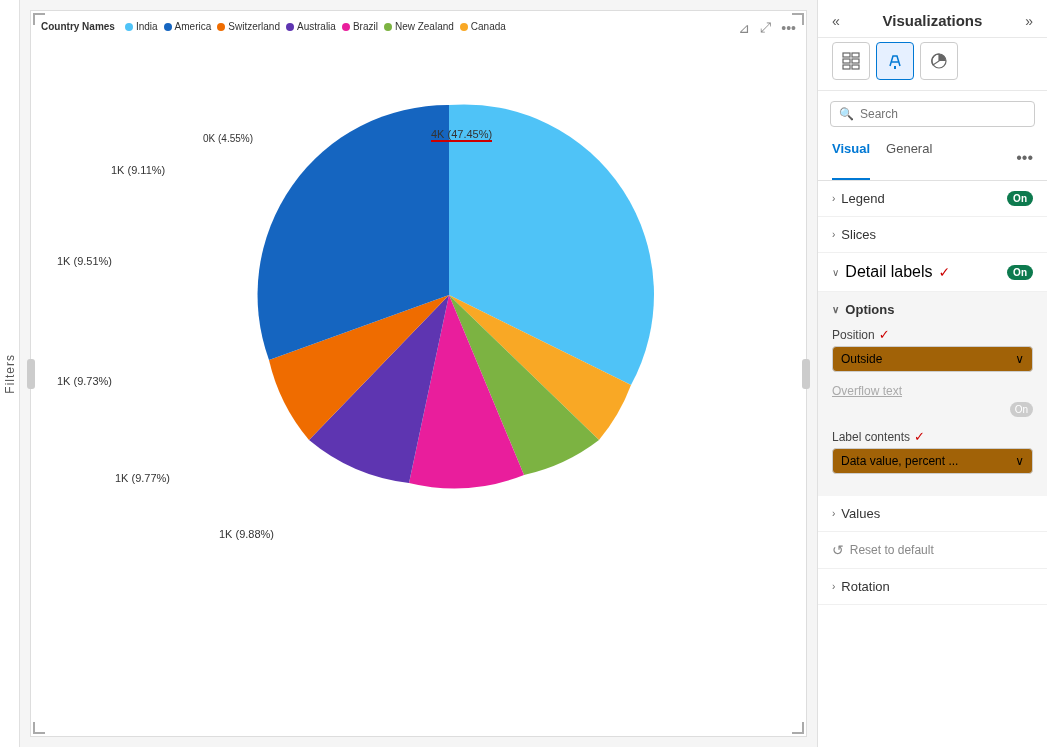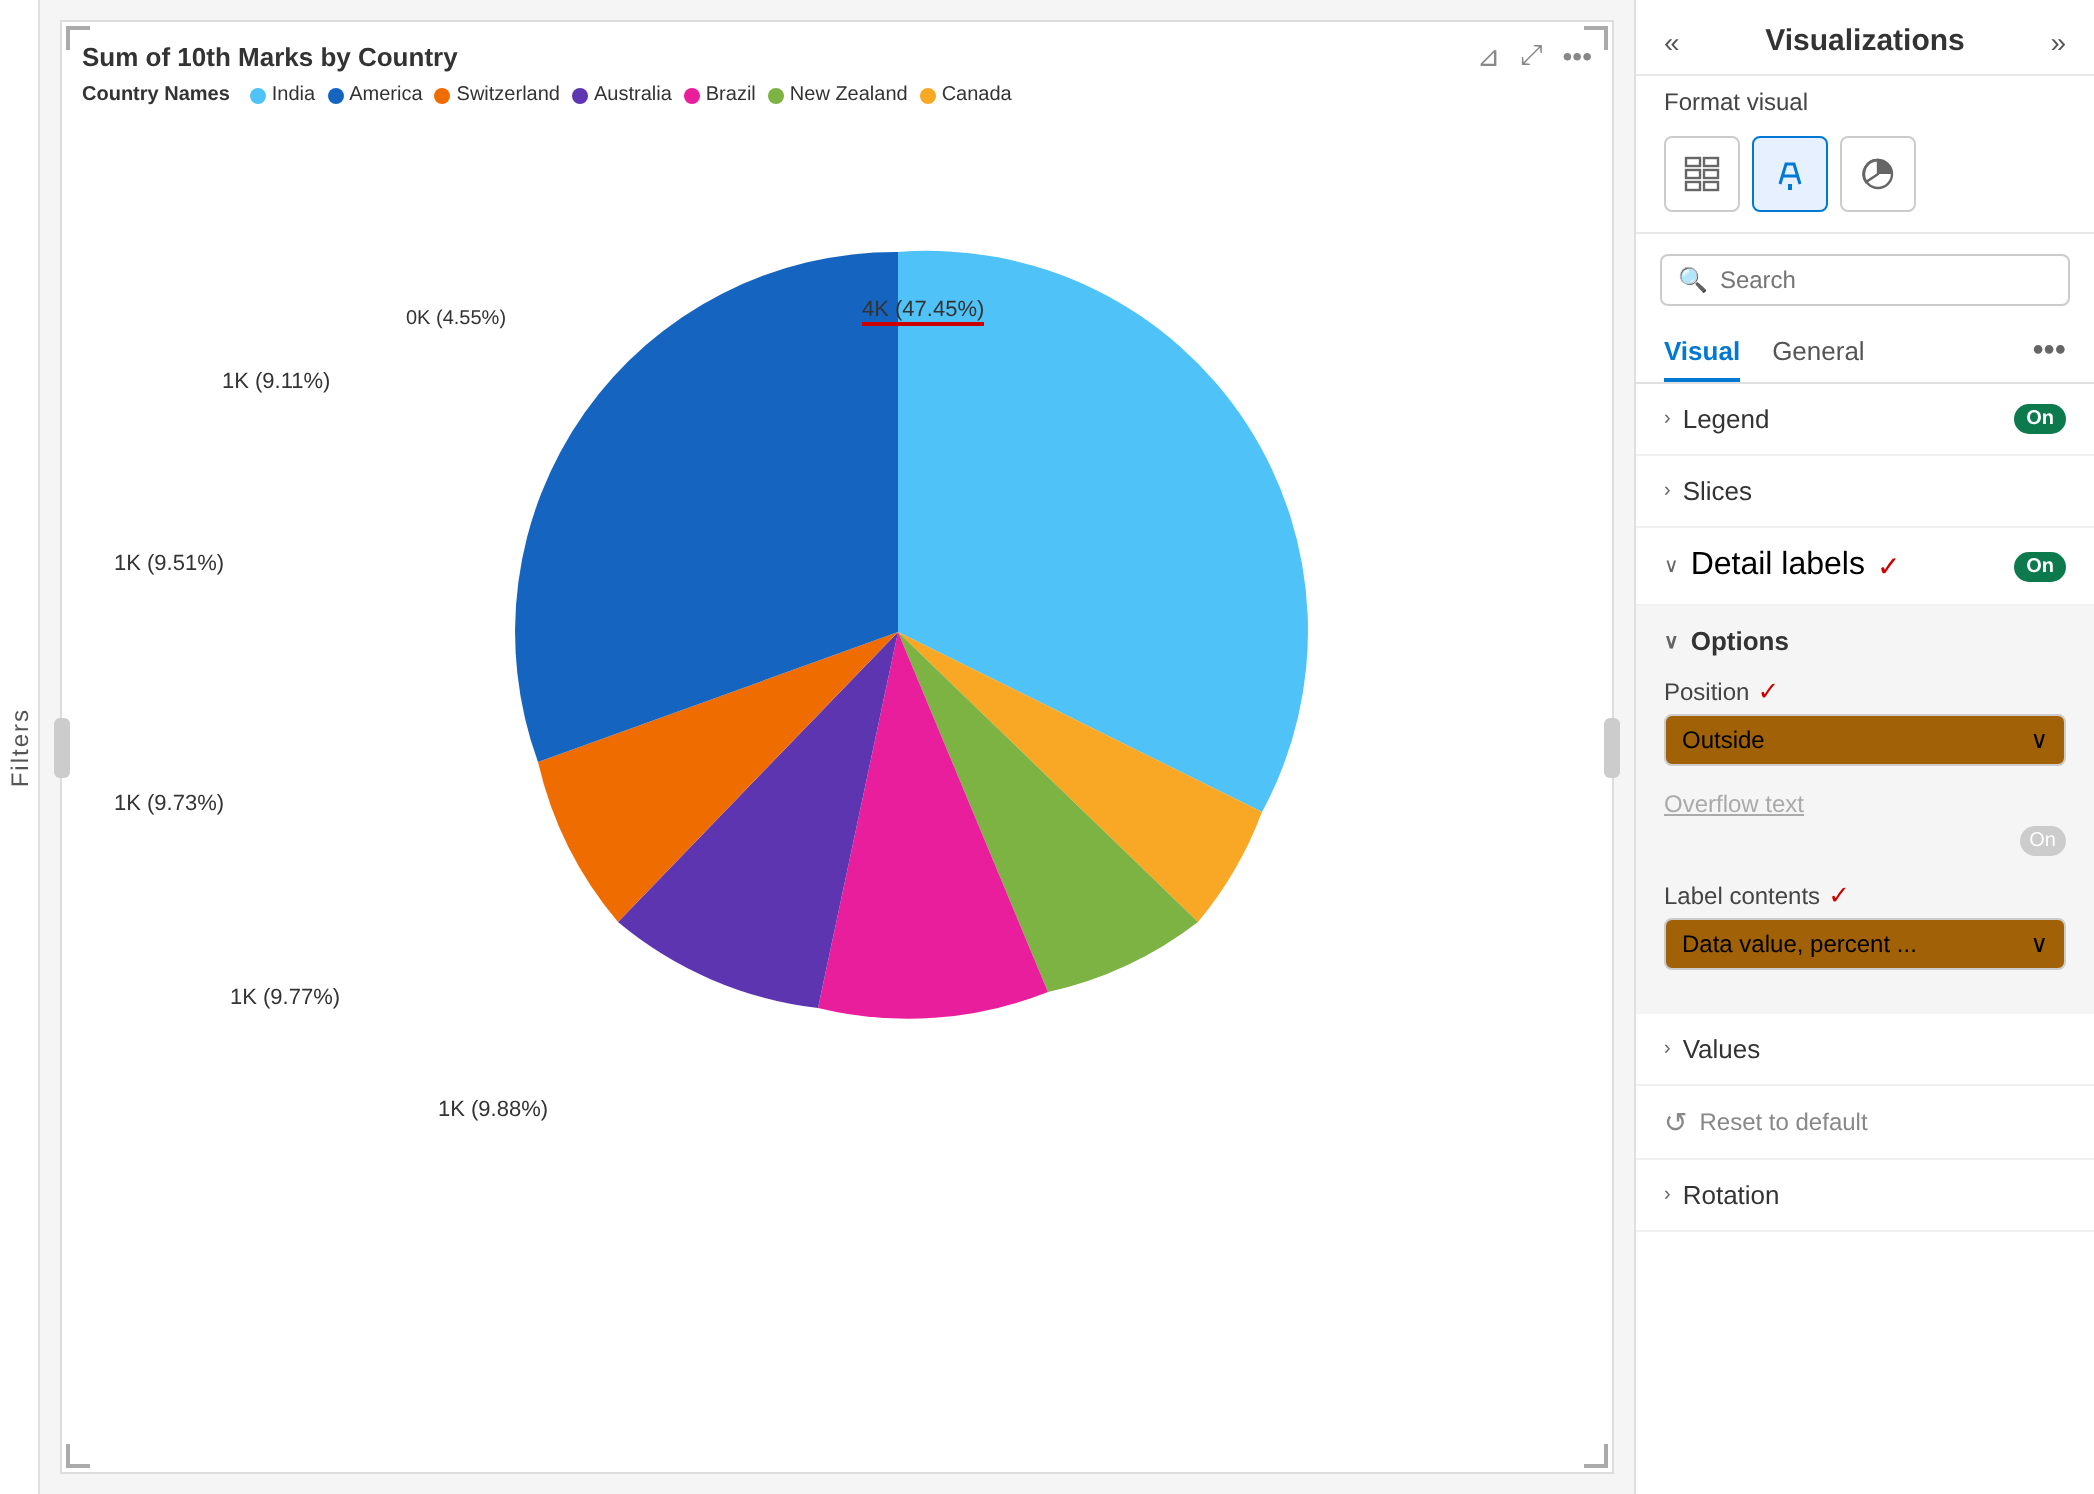--- a/index.html
+++ b/index.html
@@ -196,21 +196,21 @@
     .tabs-row {
       display: flex;
       align-items: center;
       padding: 4px 14px 0;
       gap: 16px;
       border-bottom: 1px solid #e0e0e0;
     }
 
     .tab-item {
       font-size: 13px;
-      padding-bottom: 6px;
+      padding-bottom: 22px;
       cursor: pointer;
       color: #555;
       border-bottom: 2px solid transparent;
     }
 
     .tab-item.active {
       color: #0078d4;
       border-bottom: 2px solid #0078d4;
       font-weight: 600;
     }
@@ -382,21 +382,20 @@
   <div class="handle-br"></div>
   <div class="side-handle-l"></div>
   <div class="side-handle-r"></div>
 
   <div class="chart-icons">
     <span class="chart-icon">⊿</span>
     <span class="chart-icon">⤢</span>
     <span class="chart-icon">•••</span>
   </div>
 
-  <div class="chart-title">Sum of 10th Marks by Country</div>
 
   <div class="legend">
     <span class="legend-label">Country Names</span>
     <div class="legend-item">
       <div class="legend-dot" style="background:#4fc3f7;"></div>
       <span>India</span>
     </div>
     <div class="legend-item">
       <div class="legend-dot" style="background:#1565c0;"></div>
       <span>America</span>
@@ -474,21 +473,20 @@
   </div>
 </div>
 
 <div class="right-panel">
   <div class="panel-header">
     <span class="panel-arrows">«</span>
     <span class="panel-title">Visualizations</span>
     <span class="panel-arrows">»</span>
   </div>
 
-  <div class="format-visual-label">Format visual</div>
 
   <div class="format-icons">
     <div class="format-icon-btn">
       <svg width="20" height="20" viewBox="0 0 20 20">
         <rect x="2" y="2" width="7" height="4" fill="none" stroke="#666" stroke-width="1.2"></rect>
         <rect x="11" y="2" width="7" height="4" fill="none" stroke="#666" stroke-width="1.2"></rect>
         <rect x="2" y="8" width="7" height="4" fill="none" stroke="#666" stroke-width="1.2"></rect>
         <rect x="11" y="8" width="7" height="4" fill="none" stroke="#666" stroke-width="1.2"></rect>
         <rect x="2" y="14" width="7" height="4" fill="none" stroke="#666" stroke-width="1.2"></rect>
         <rect x="11" y="14" width="7" height="4" fill="none" stroke="#666" stroke-width="1.2"></rect>

